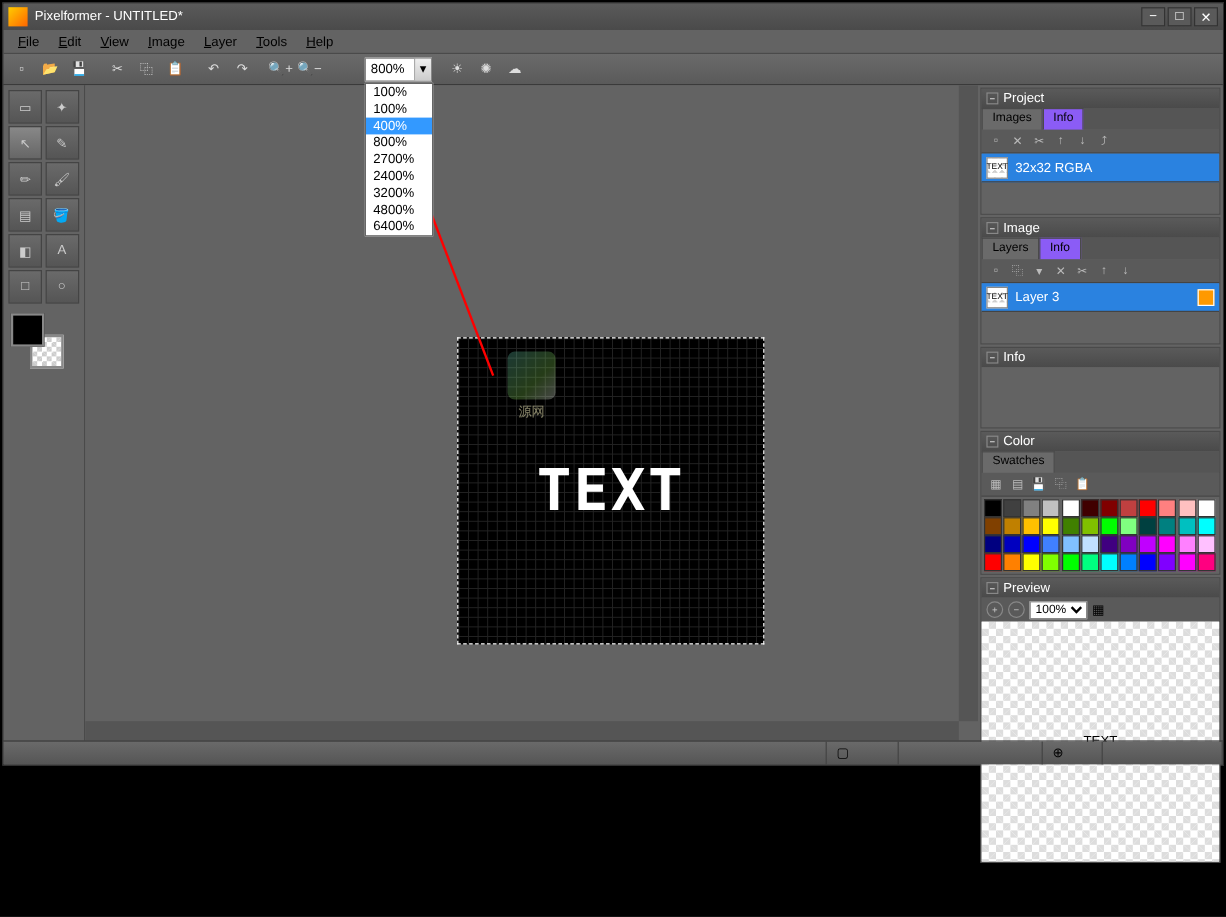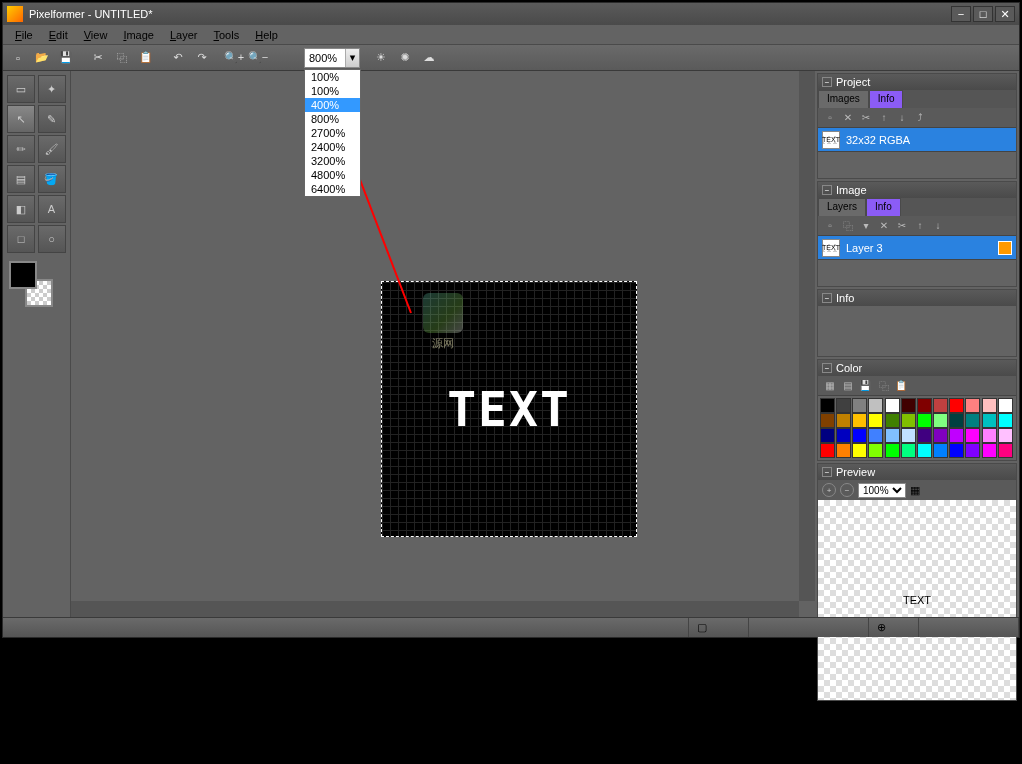--- a/index.html
+++ b/index.html
@@ -225,20 +225,23 @@
             <span>Info</span>
           </div>
         <div class="panel-body" style="height:50px"></div>
       </div>
 
       <div class="panel">
         <div class="panel-hdr">
             <div class="collapse">−</div>
             <span>Color</span>
           </div>
+        <div class="panel-tabs">
+          <div class="panel-tab active">Swatches</div>
+        </div>
         <div class="panel-toolbar">
           <div class="pb">▦</div>
           <div class="pb">▤</div>
           <div class="pb">💾</div>
           <div class="pb">⿻</div>
           <div class="pb">📋</div>
         </div>
         <div class="panel-body">
           <div class="swatches-grid" id="swatches">
               <div class="swatch" style="background: rgb(0, 0, 0);"></div>

